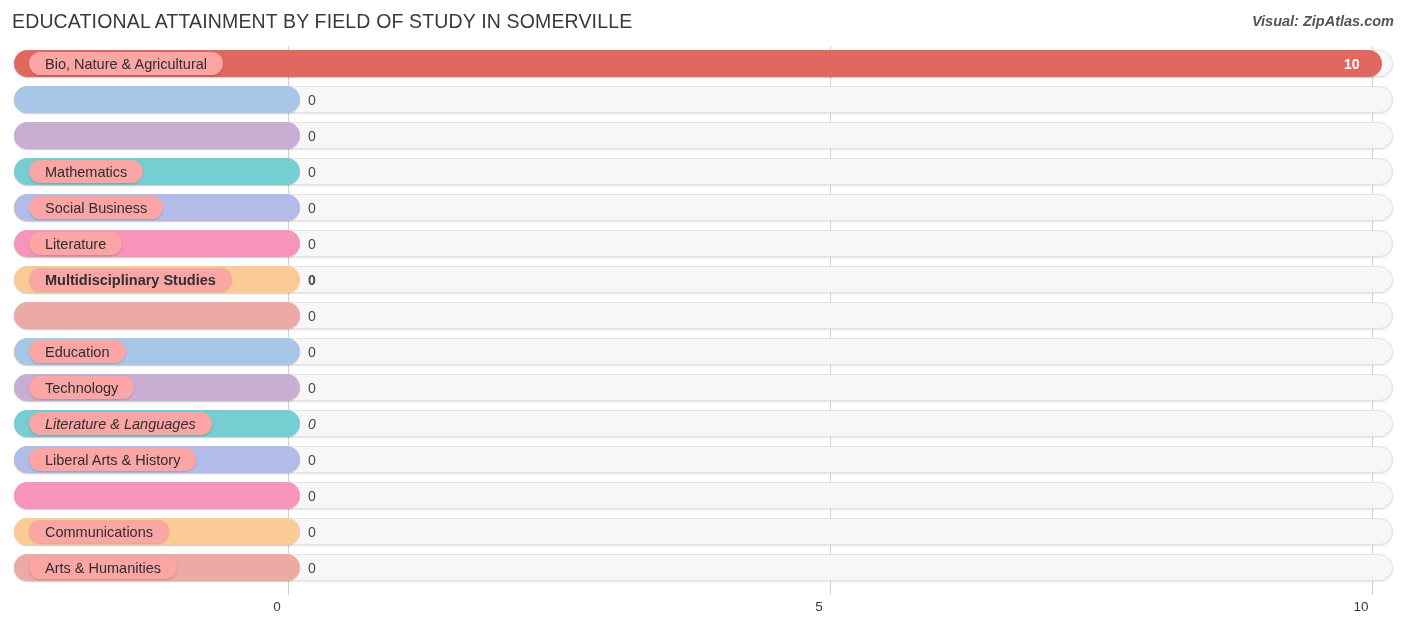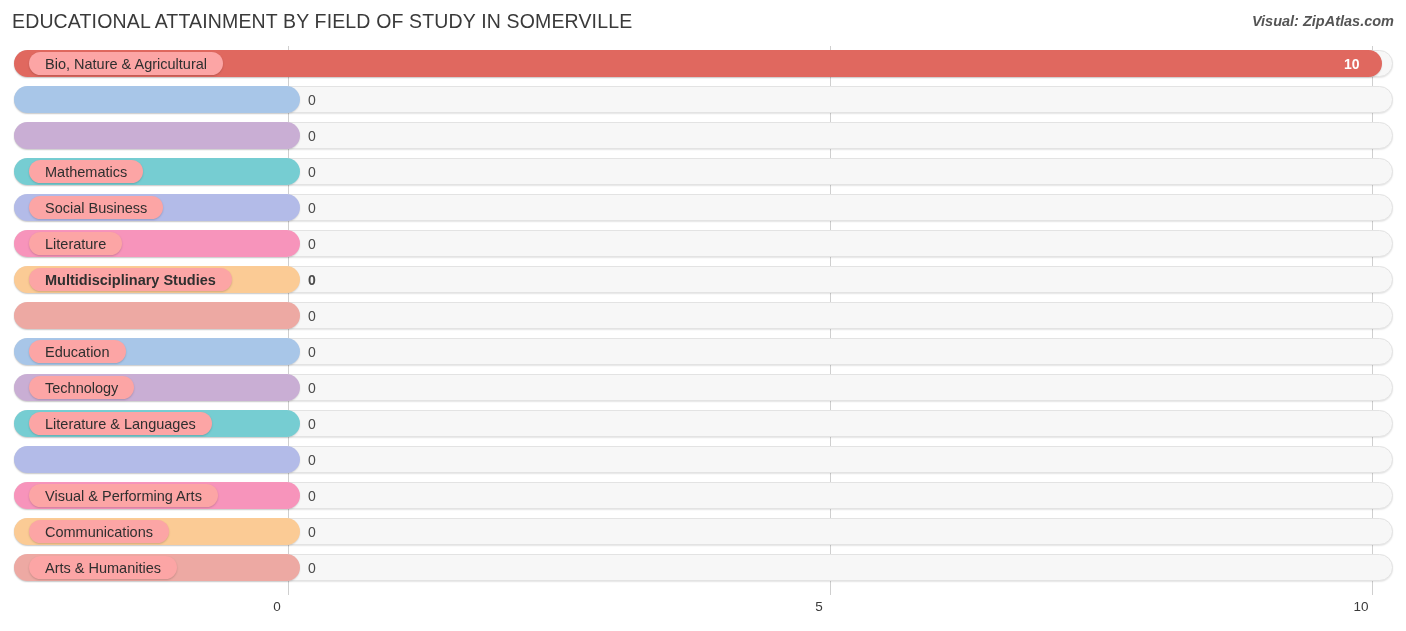--- a/index.html
+++ b/index.html
@@ -216,39 +216,39 @@
         <div class="value-out" style="left: 294px;">0</div>
       </div>
       <div class="row" style="top: 328px;">
         <div class="track"></div>
         <div class="bar" style="width: 286px; background: rgb(201, 174, 212);"></div>
         <div class="label-pill">
           <span>Technology</span>
         </div>
         <div class="value-out" style="left: 294px;">0</div>
       </div>
-      <div class="row" style="top: 364px;">
+      <div class="row" style="top: 364px; font-style: italic;">
         <div class="track"></div>
         <div class="bar" style="width: 286px; background: rgb(118, 205, 210);"></div>
         <div class="label-pill">
           <span>Literature &amp; Languages</span>
         </div>
         <div class="value-out" style="left: 294px;">0</div>
       </div>
       <div class="row" style="top: 400px;">
         <div class="track"></div>
         <div class="bar" style="width: 286px; background: rgb(179, 187, 232);"></div>
+        <div class="label-pill">
+          <span>Liberal Arts &amp; History</span>
+        </div>
         <div class="value-out" style="left: 294px;">0</div>
       </div>
       <div class="row" style="top: 436px;">
         <div class="track"></div>
         <div class="bar" style="width: 286px; background: rgb(247, 148, 187);"></div>
-        <div class="label-pill">
-          <span>Visual &amp; Performing Arts</span>
-        </div>
         <div class="value-out" style="left: 294px;">0</div>
       </div>
       <div class="row" style="top: 472px;">
         <div class="track"></div>
         <div class="bar" style="width: 286px; background: rgb(251, 203, 149);"></div>
         <div class="label-pill">
           <span>Communications</span>
         </div>
         <div class="value-out" style="left: 294px;">0</div>
       </div>

